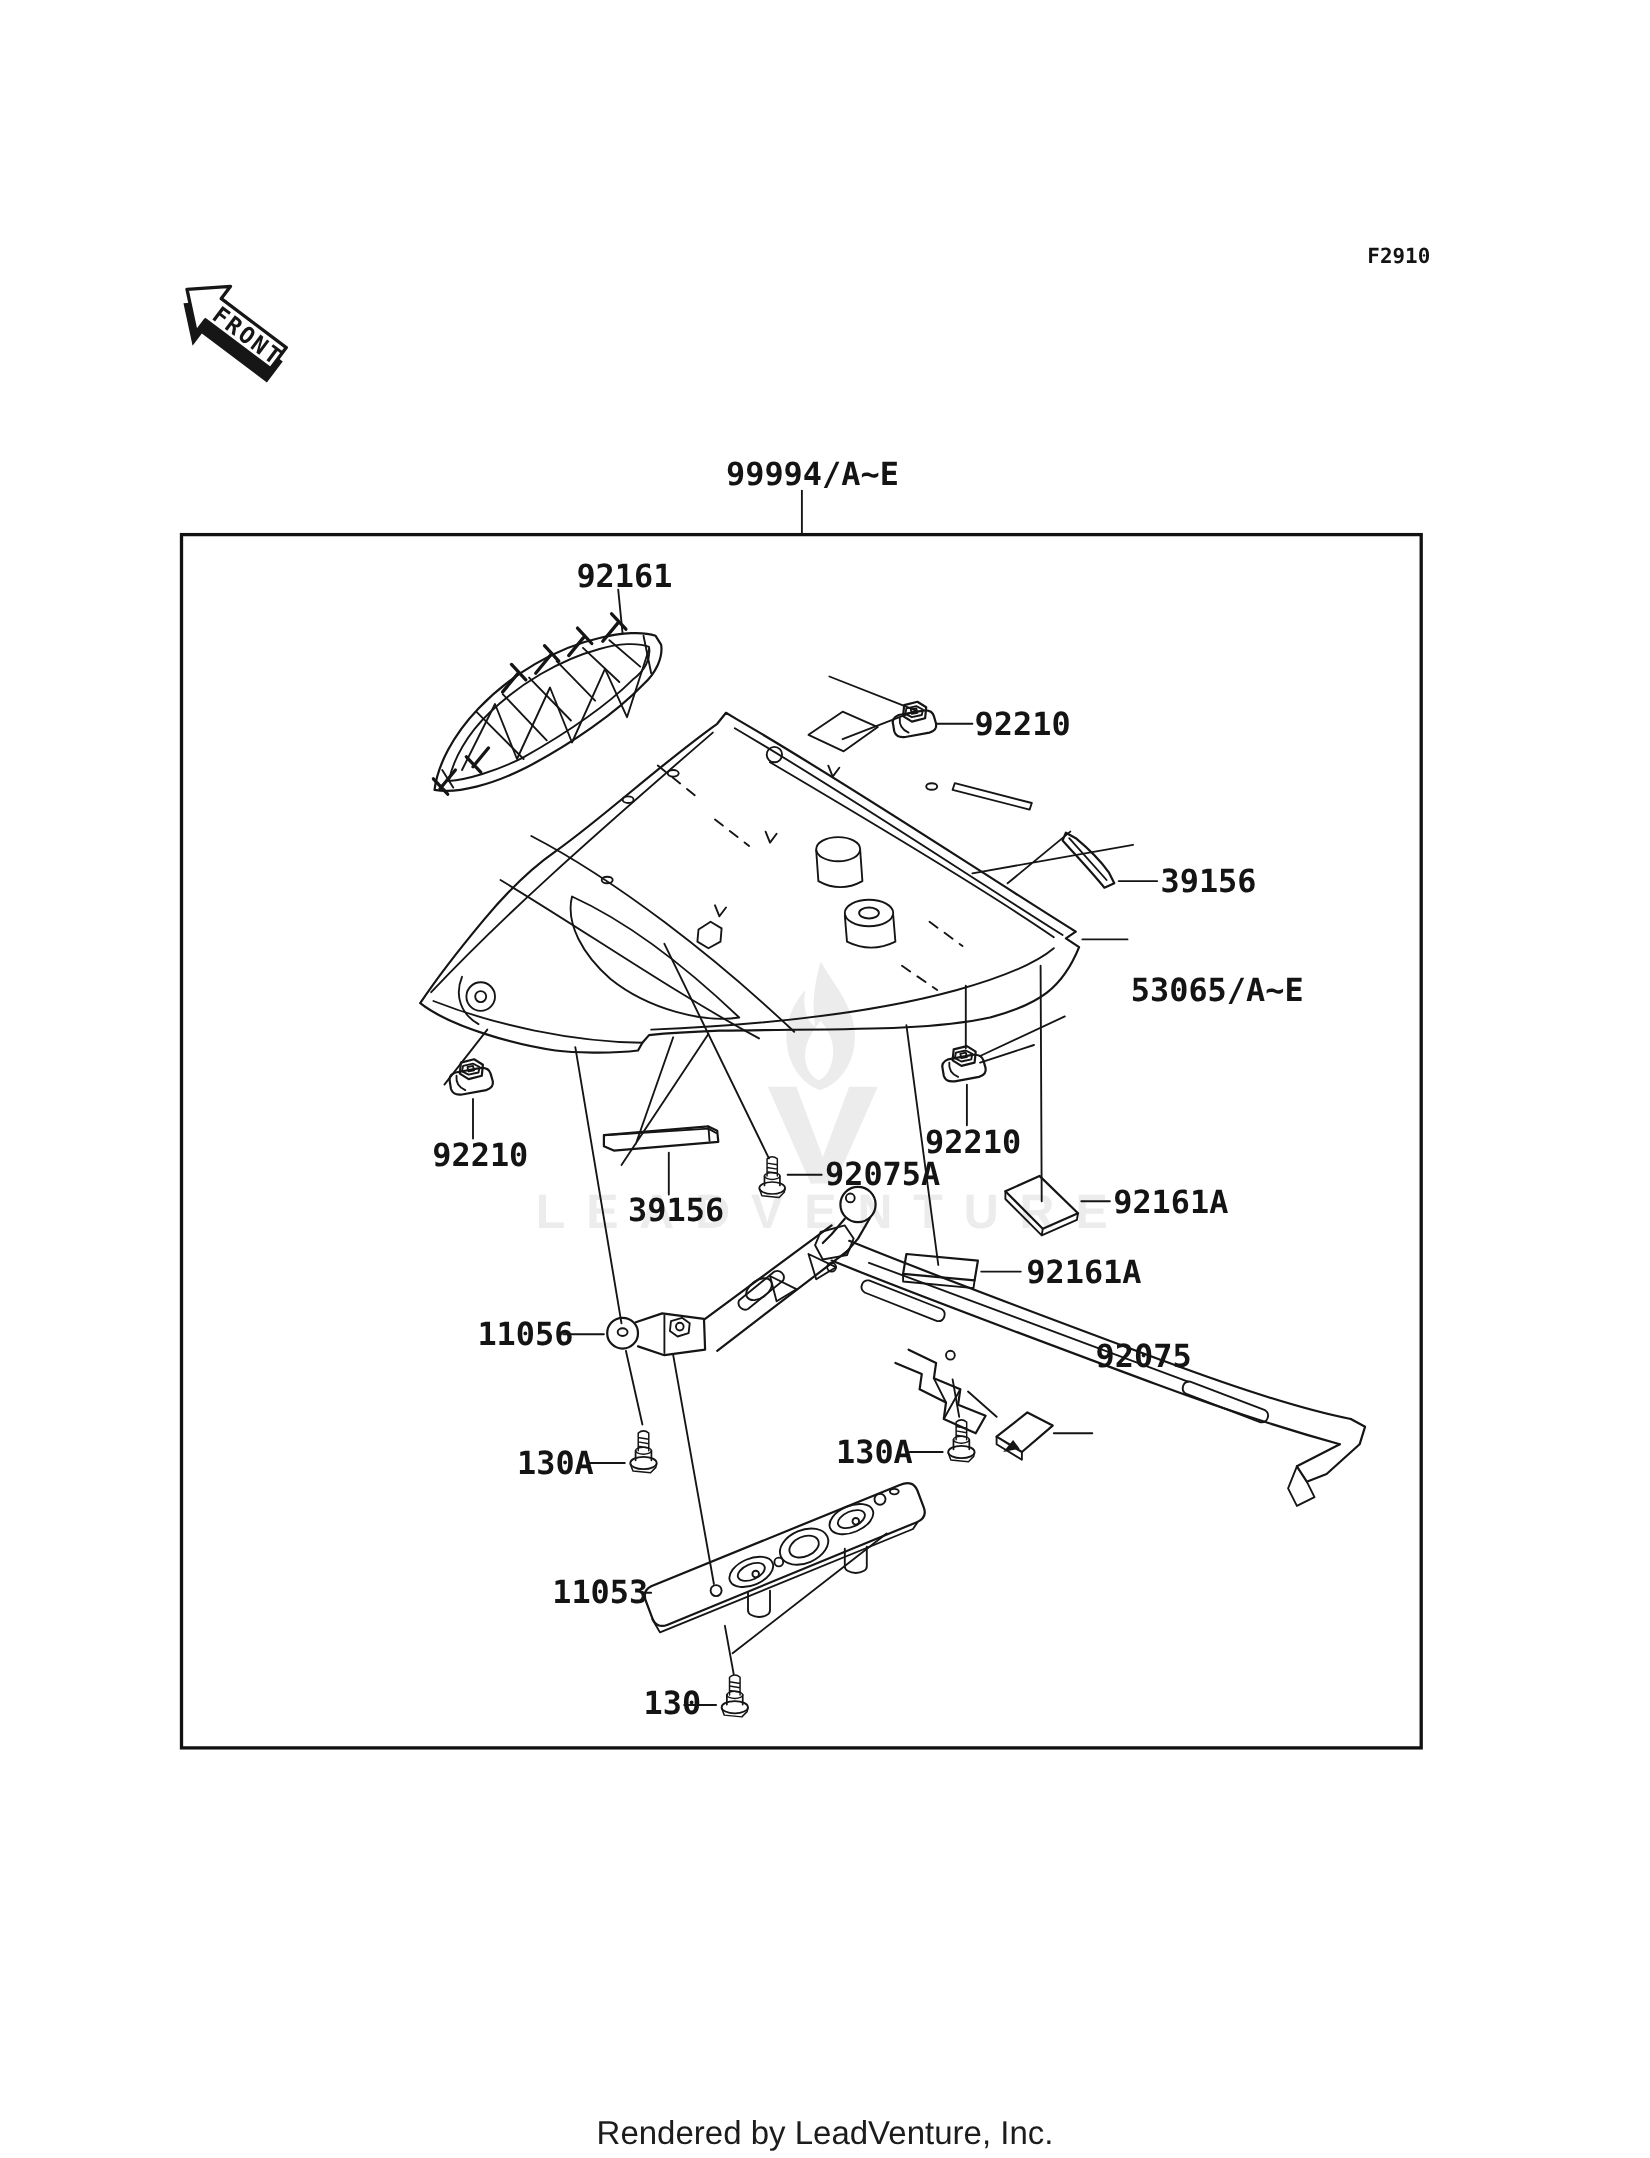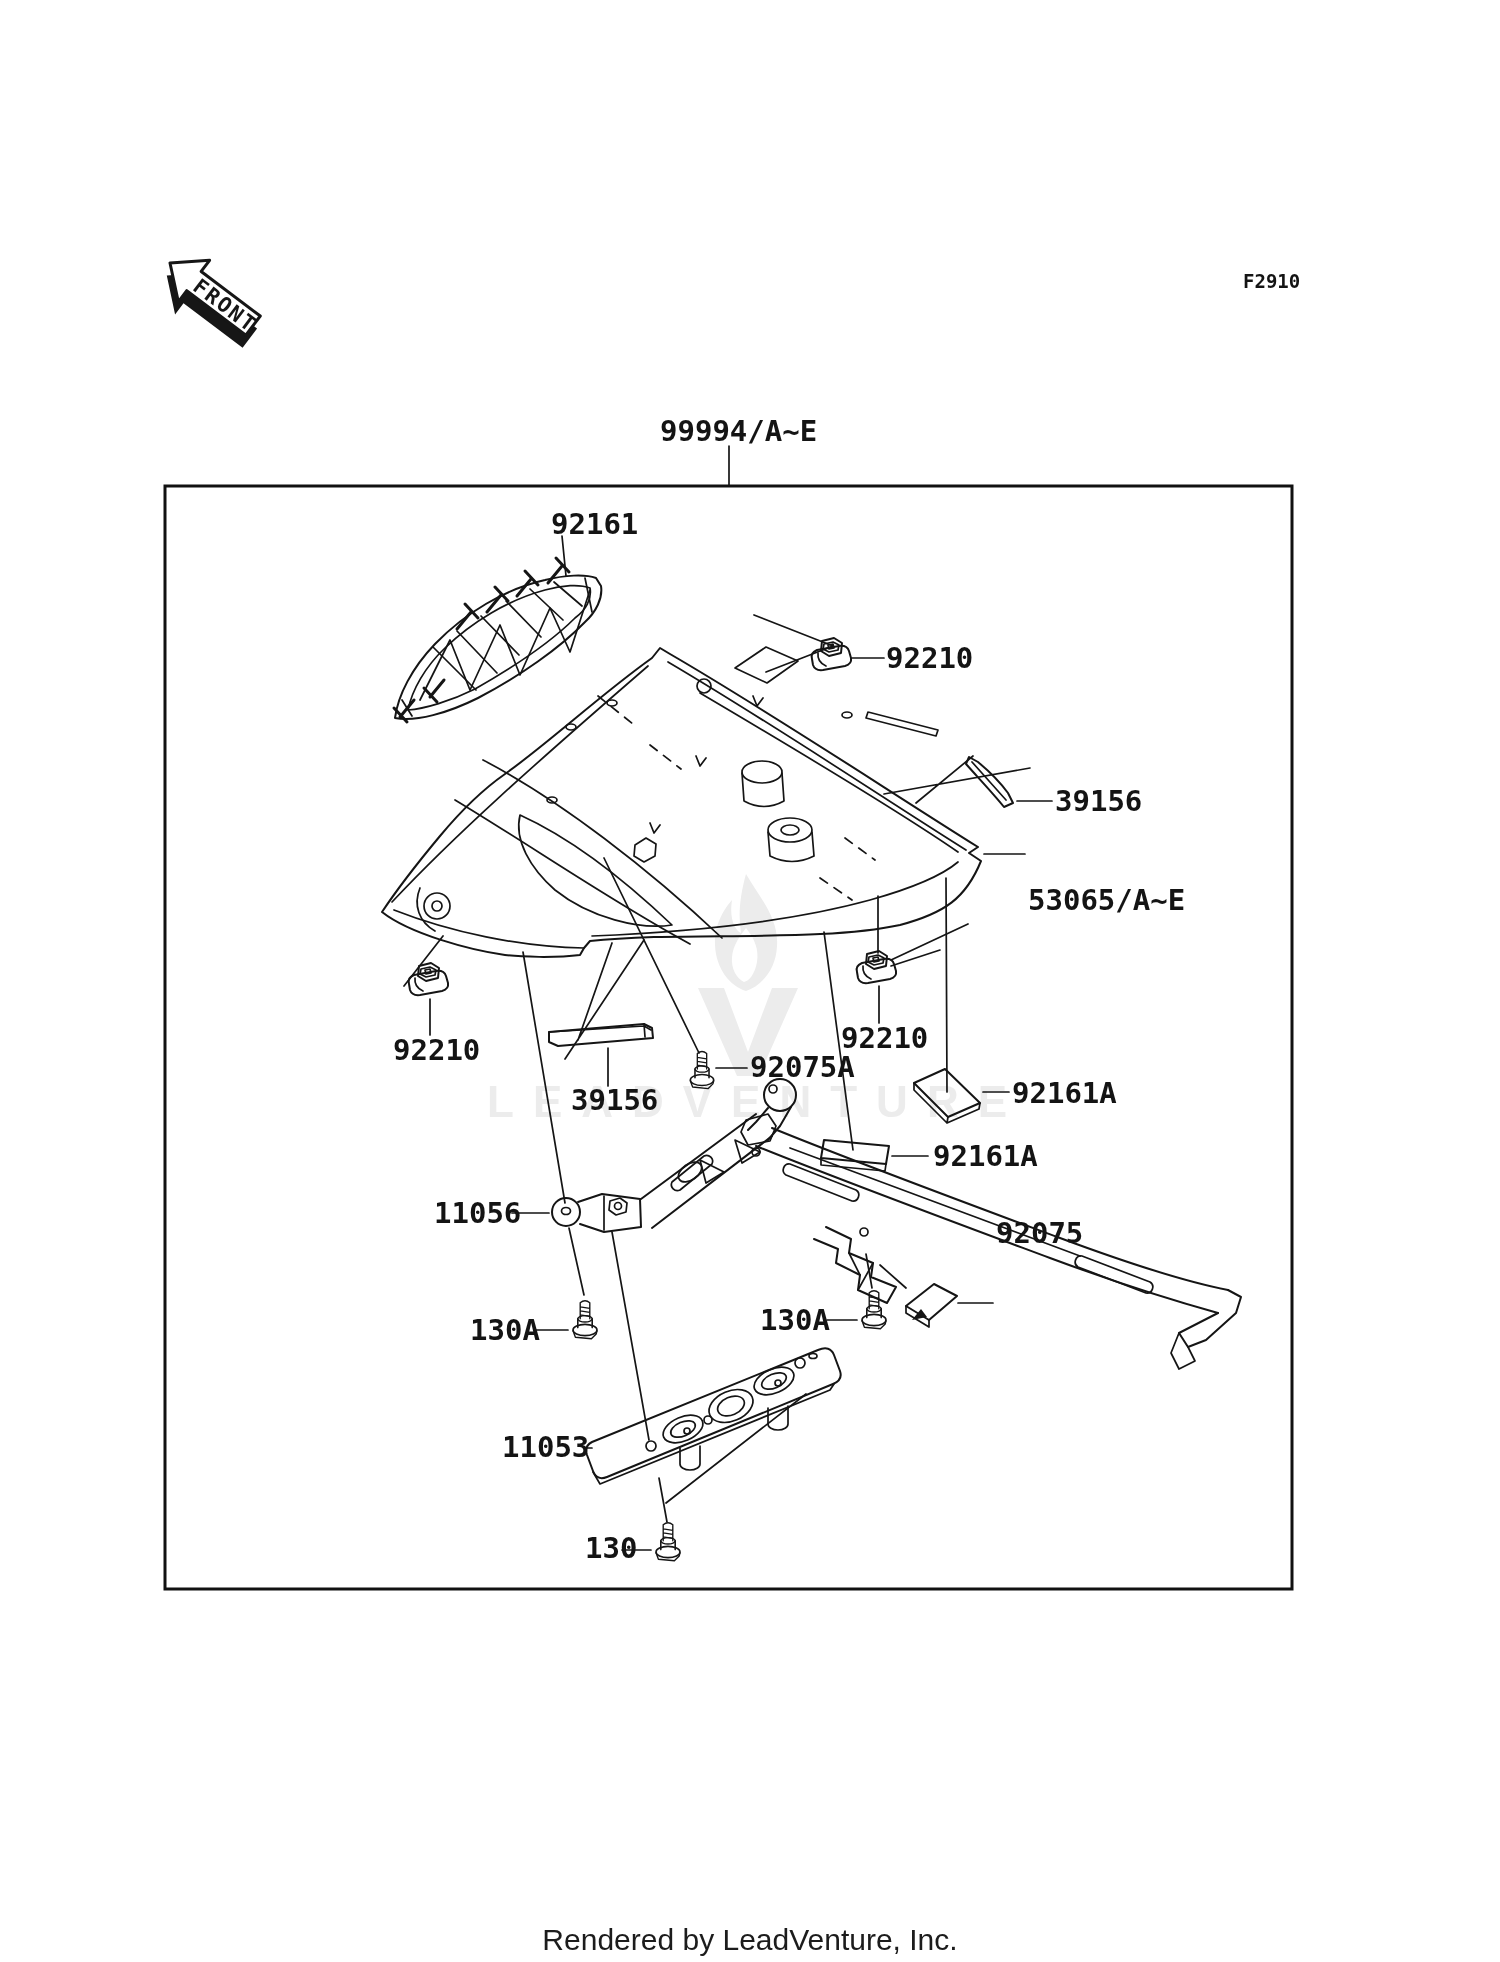--- a/index.html
+++ b/index.html
@@ -239,24 +239,24 @@
     <circle class="ln thin" cx="778" cy="1383" r="3"></circle>
     <circle class="ln thin" cx="651" cy="1446" r="5"></circle>
     <circle class="ln thin" cx="708" cy="1420" r="4"></circle>
     <circle class="ln thin" cx="800" cy="1363" r="5"></circle>
     <ellipse class="ln thin" cx="813" cy="1356" rx="4" ry="2.5"></ellipse>
     <path class="ln thin" d="M680,1448 L680,1464 A10,6 0 0 0 700,1464 L700,1446"></path>
     <path class="ln thin" d="M768,1408 L768,1424 A10,6 0 0 0 788,1424 L788,1406"></path>
   </g>
 </svg>
 
-<div class="fig-code" style="left:1243px;top:224px;margin-top:48px;">F2910</div>
+<div class="fig-code" style="left:1243px;top:224px;">F2910</div>
 
 <div class="part-label" style="left:660px;top:419px;">99994/A~E</div>
-<div class="part-label" style="left:551px;top:512px;">92161</div>
+<div class="part-label" style="left:524px;top:512px;">92161</div>
 <div class="part-label" style="left:886px;top:646px;">92210</div>
 <div class="part-label" style="left:1055px;top:789px;">39156</div>
 <div class="part-label" style="left:1028px;top:888px;">53065/A~E</div>
 <div class="part-label" style="left:393px;top:1038px;">92210</div>
 <div class="part-label" style="left:571px;top:1088px;">39156</div>
 <div class="part-label" style="left:750px;top:1055px;">92075A</div>
 <div class="part-label" style="left:841px;top:1026px;">92210</div>
 <div class="part-label" style="left:1012px;top:1081px;">92161A</div>
 <div class="part-label" style="left:933px;top:1144px;">92161A</div>
 <div class="part-label" style="left:434px;top:1201px;">11056</div>

